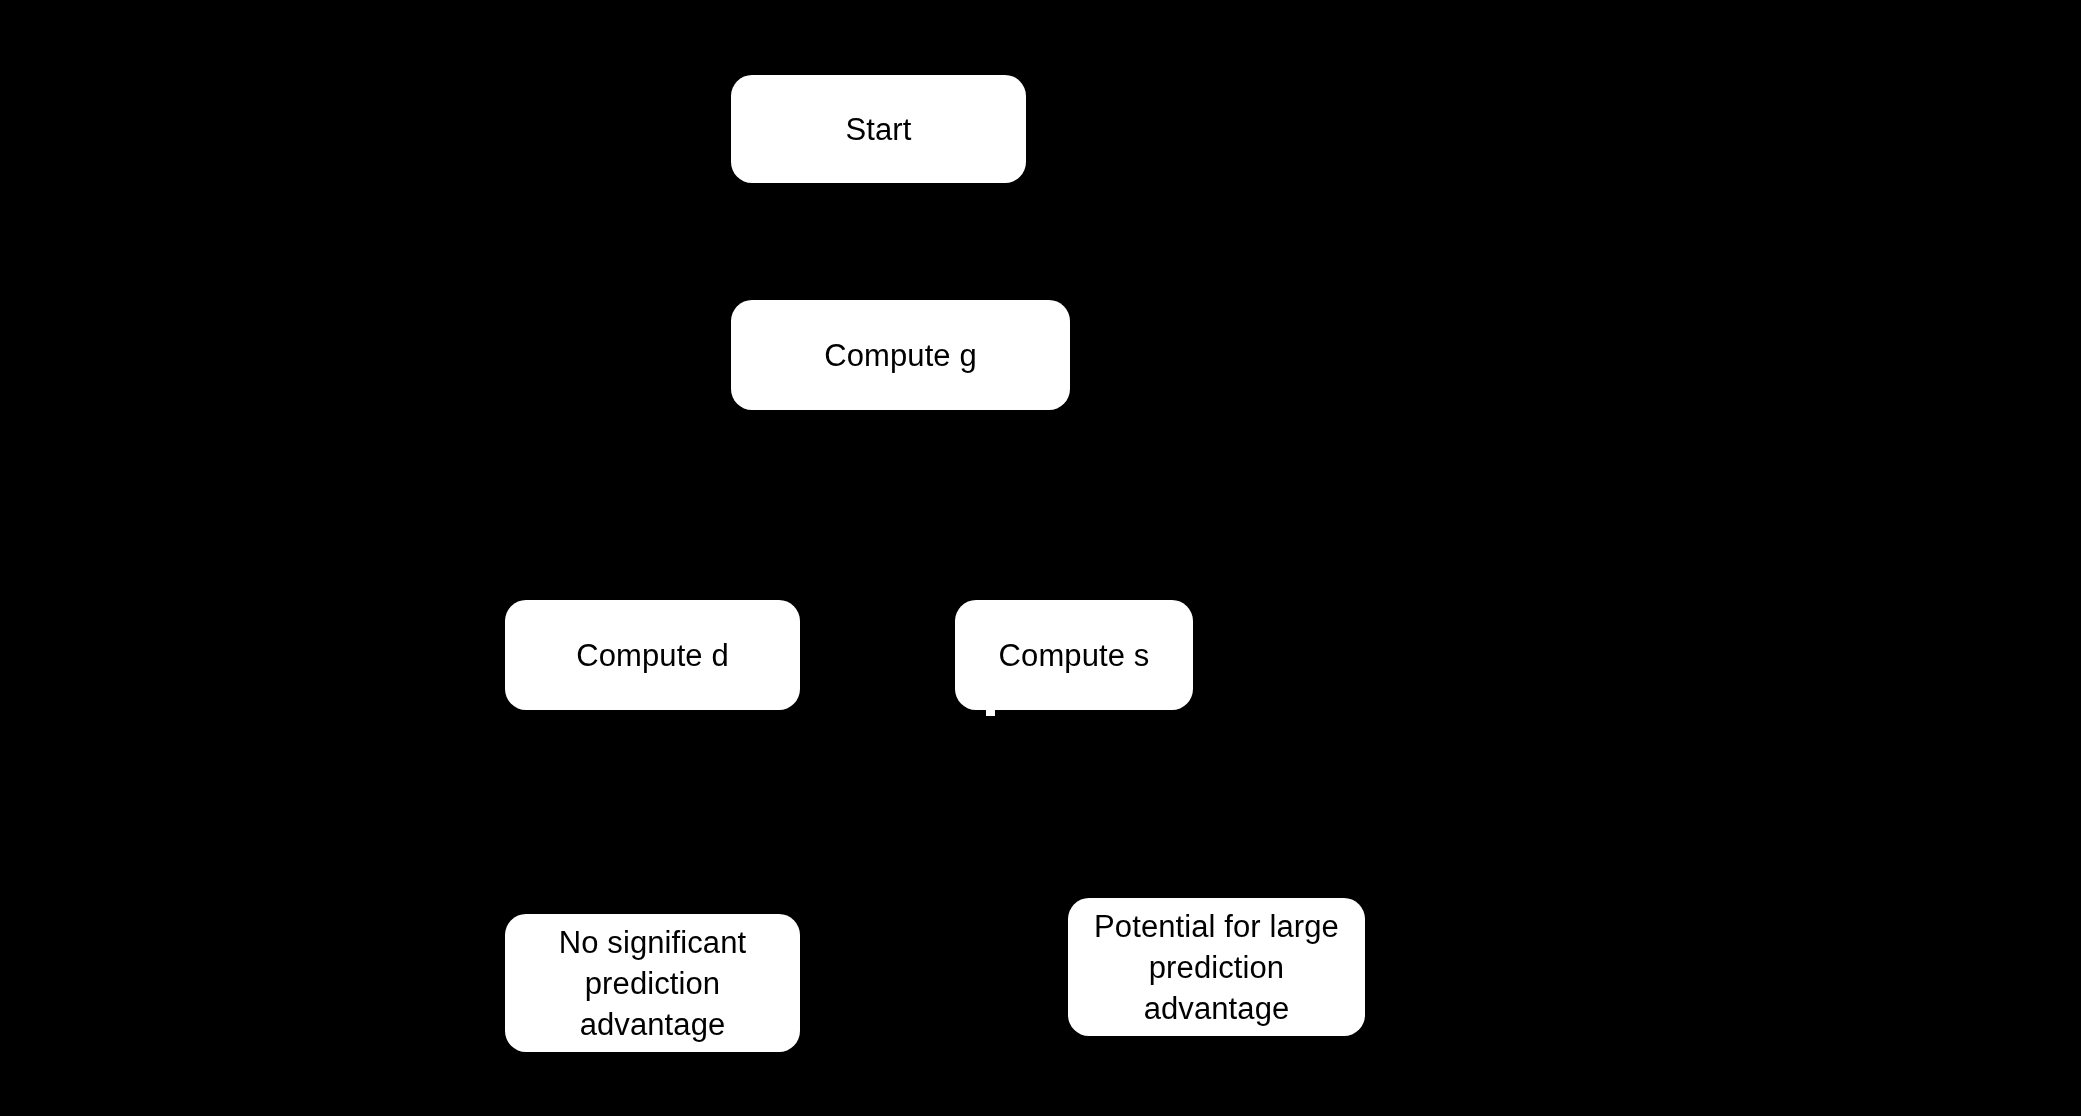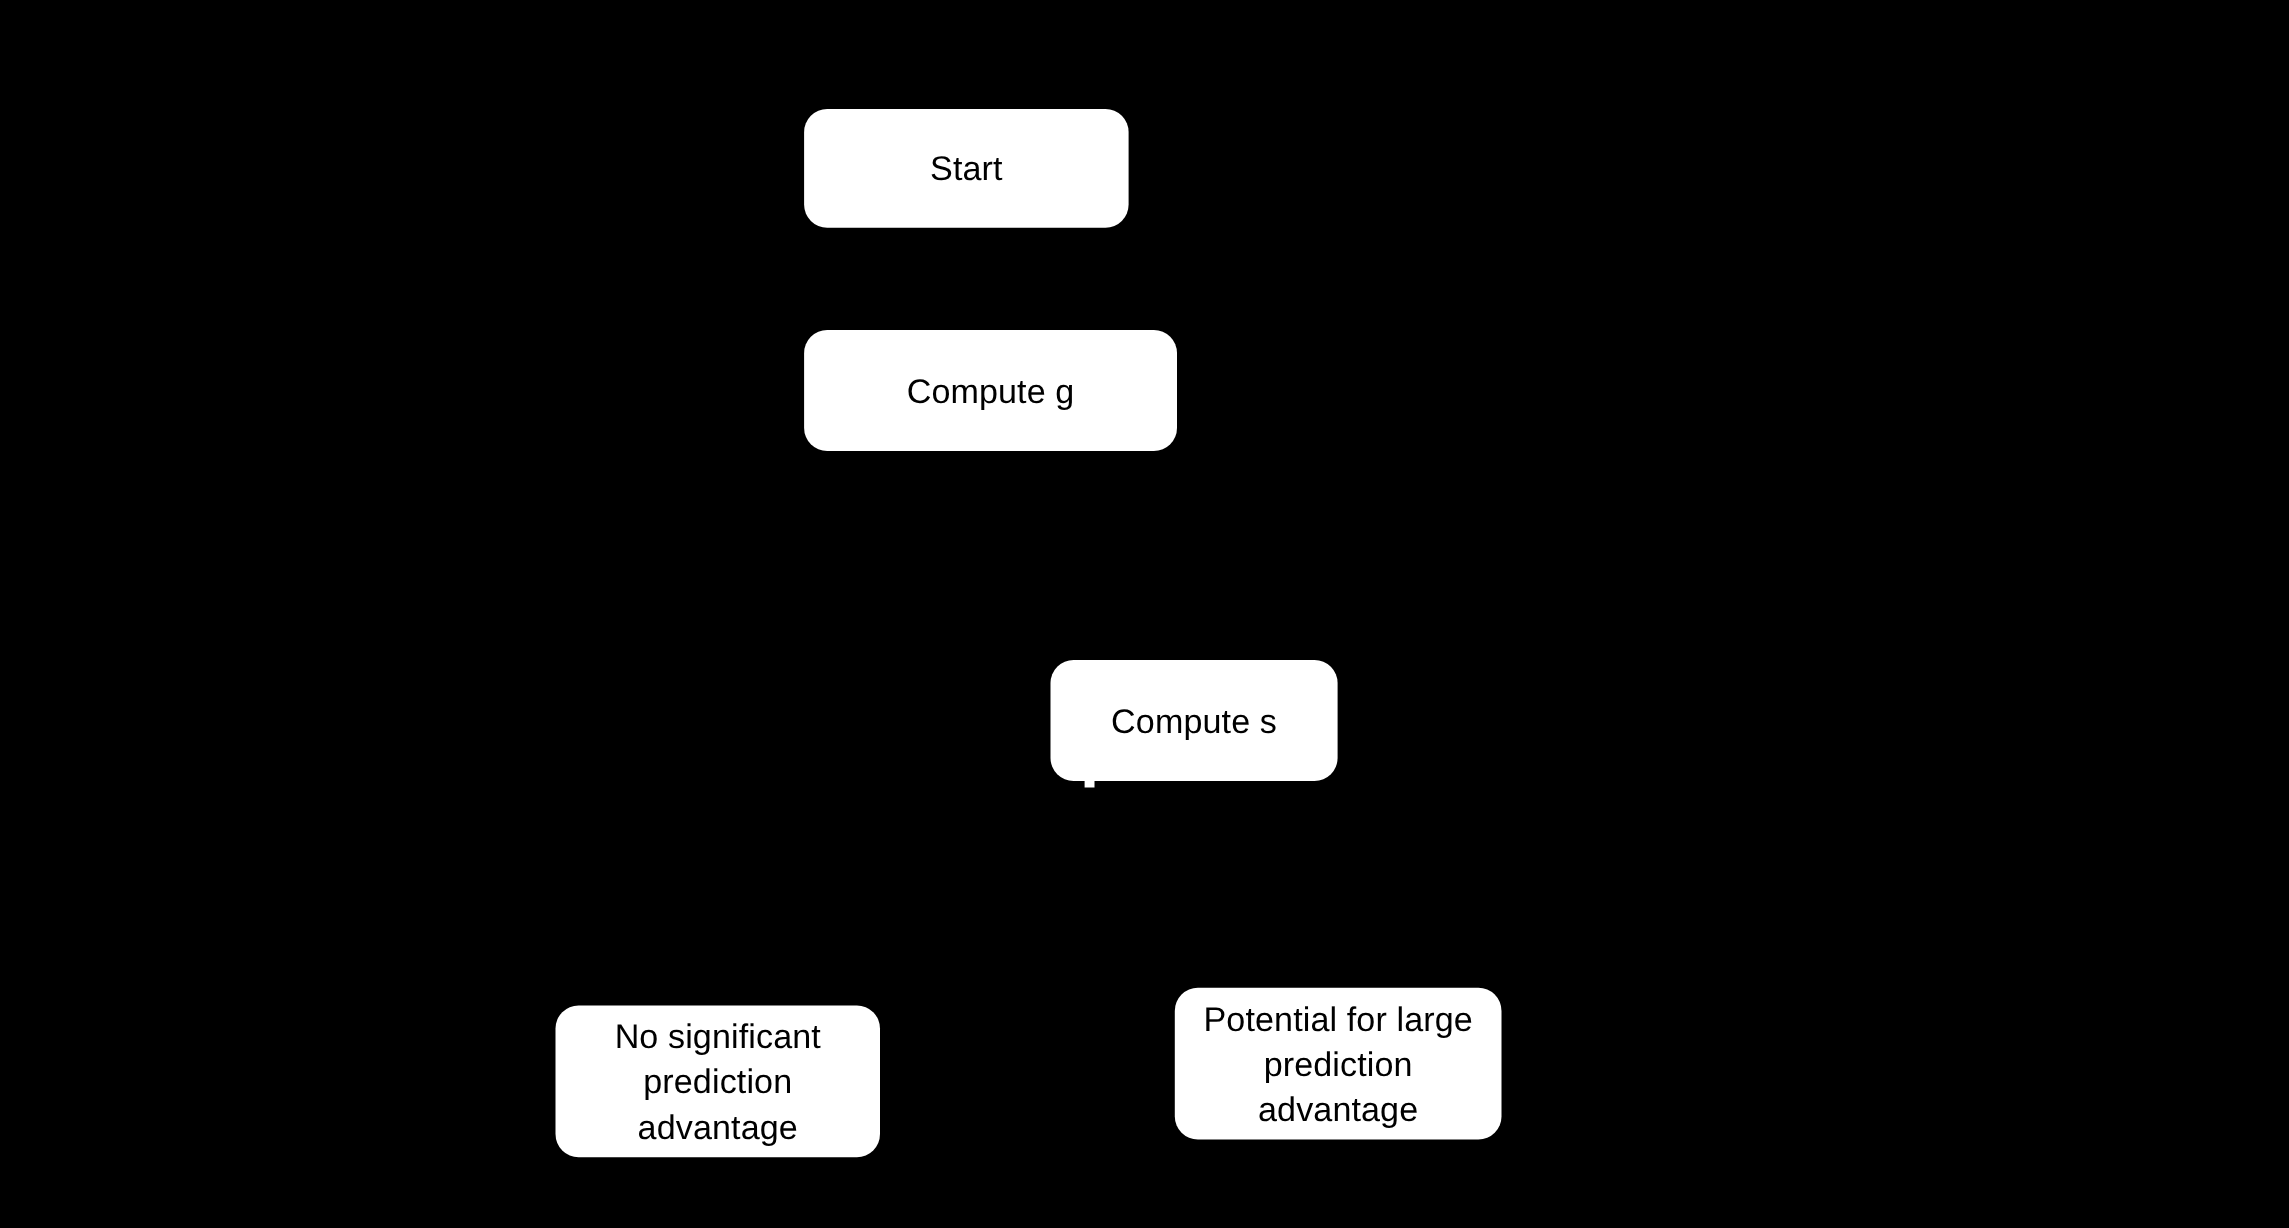--- a/index.html
+++ b/index.html
@@ -44,24 +44,24 @@
     padding: 4px 12px;
   }
 
   .node .node-label {
     display: block;
     white-space: pre-line;
     line-height: 41px;
   }
 
   
-  .node-start          { left: 731px;  top: 75px;  width: 295px; height: 108px; margin-top: 24px; }
+  .node-start          { left: 731px;  top: 75px;  width: 295px; height: 108px; }
   .node-compute-g      { left: 731px;  top: 300px; width: 339px; height: 110px; }
   .node-compute-d      { left: 505px;  top: 600px; width: 295px; height: 110px; }
-  .node-compute-s      { left: 955px;  top: 600px; width: 261px; height: 110px; }
+  .node-compute-s      { left: 955px;  top: 600px; width: 238px; height: 110px; }
   .node-leaf-left      { left: 505px;  top: 898px; width: 295px; height: 138px; margin-top: 16px; }
   .node-leaf-right     { left: 1068px; top: 898px; width: 297px; height: 138px; }
 
   
   .arrow-stub {
     position: absolute;
     left: 986px;
     top: 707px;
     width: 9px;
     height: 9px;
@@ -92,20 +92,23 @@
   <div class="arrow-stub"></div>
 
   <div class="node node-start">
     <span class="node-label">Start</span>
   </div>
 
   <div class="node node-compute-g">
     <span class="node-label">Compute g</span>
   </div>
 
+  <div class="node node-compute-d">
+    <span class="node-label">Compute d</span>
+  </div>
 
   <div class="node node-compute-s">
     <span class="node-label">Compute s</span>
   </div>
 
   <div class="node node-leaf-left">
     <span class="node-label">No significant
 prediction
 advantage</span>
   </div>

